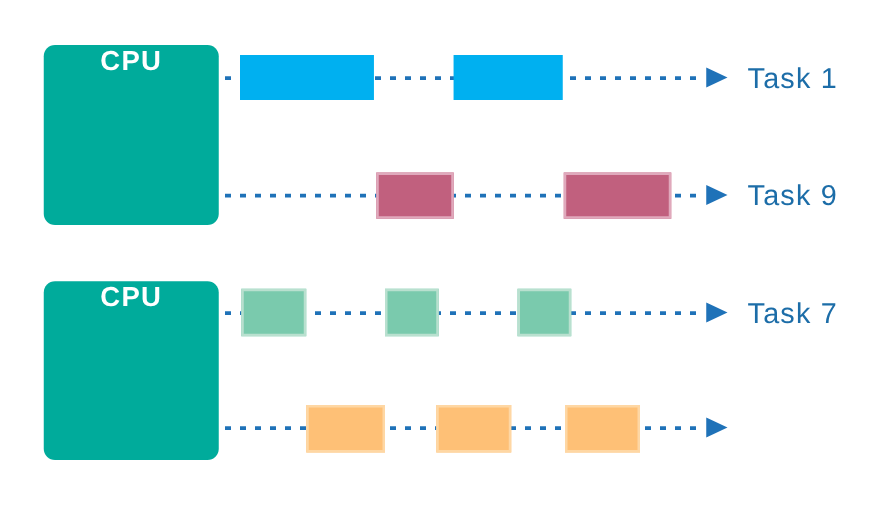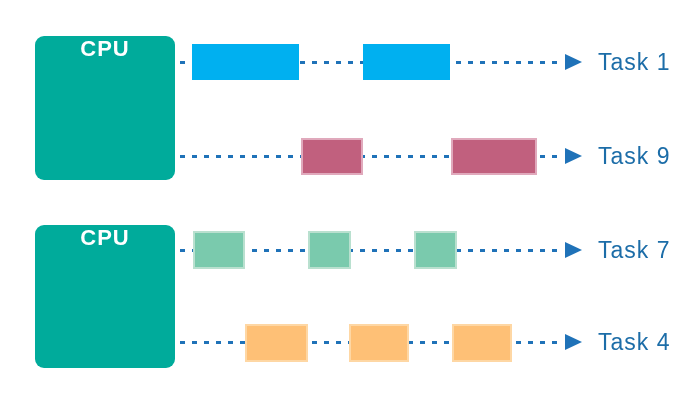--- a/index.html
+++ b/index.html
@@ -73,14 +73,13 @@
     <div class="task-block" style="left: 193px; top: 231px; width: 52px; height: 38px; background: rgb(122, 202, 173); border: 2px solid rgb(185, 224, 207);"></div>
     <div class="task-block" style="left: 308px; top: 231px; width: 43px; height: 38px; background: rgb(122, 202, 173); border: 2px solid rgb(185, 224, 207);"></div>
     <div class="task-block" style="left: 414px; top: 231px; width: 43px; height: 38px; background: rgb(122, 202, 173); border: 2px solid rgb(185, 224, 207);"></div>
     <div class="arrow-right" style="left: 565px; top: 242px; border-left: 17px solid rgb(31, 114, 184);"></div>
     <div class="task-label" style="left: 598px; top: 236px; color: rgb(28, 109, 168);">Task 7</div>
     <div class="timeline-line" style="left: 180px; top: 341px; width: 384px; background: repeating-linear-gradient(90deg, rgb(31, 114, 184) 0px, rgb(31, 114, 184) 5px, transparent 5px, transparent 12px);"></div>
     <div class="task-block" style="left: 245px; top: 324px; width: 63px; height: 38px; background: rgb(254, 192, 118); border: 2px solid rgb(254, 215, 164);"></div>
     <div class="task-block" style="left: 349px; top: 324px; width: 60px; height: 38px; background: rgb(254, 192, 118); border: 2px solid rgb(254, 215, 164);"></div>
     <div class="task-block" style="left: 452px; top: 324px; width: 60px; height: 38px; background: rgb(254, 192, 118); border: 2px solid rgb(254, 215, 164);"></div>
     <div class="arrow-right" style="left: 565px; top: 334px; border-left: 17px solid rgb(31, 114, 184);"></div>
-    <div class="task-label" style="left: 598px; top: 328px; color: rgb(28, 109, 168);">Task 4</div>
   </div>
 
 </body></html>

